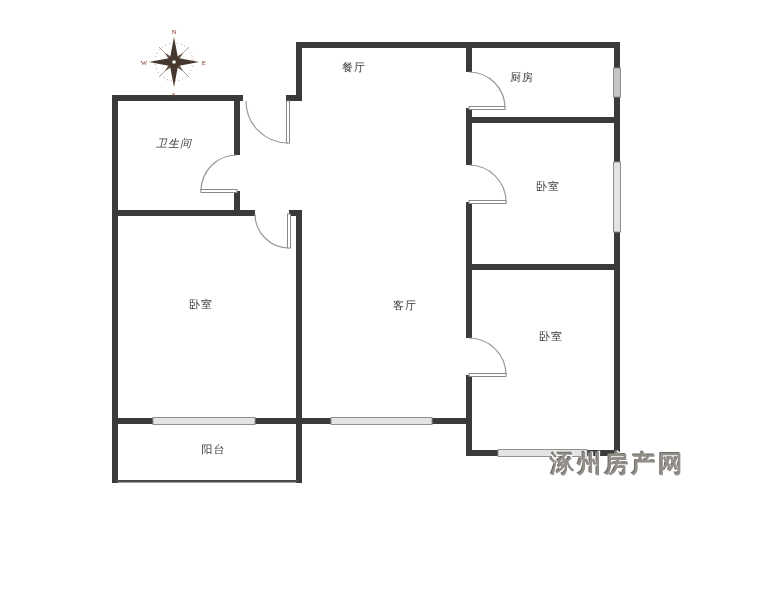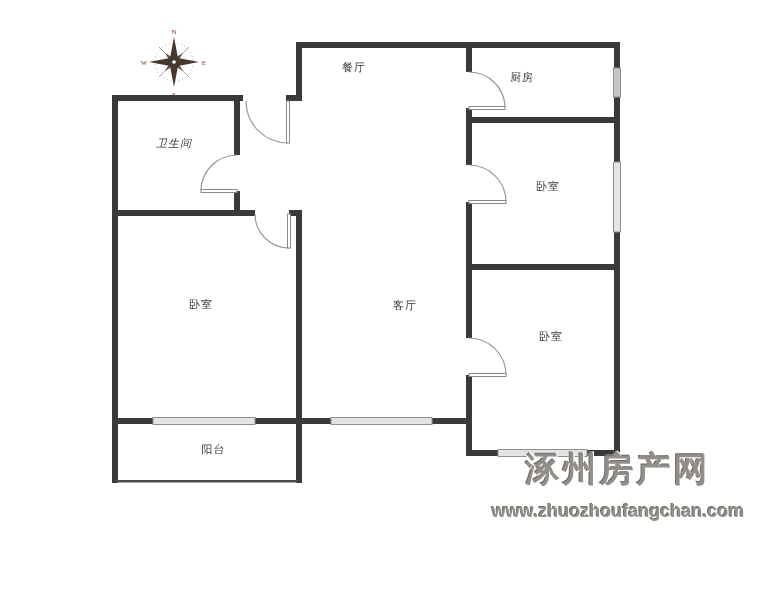--- a/index.html
+++ b/index.html
@@ -36,21 +36,21 @@
   .compass-ray{stroke:#9c8a80;stroke-width:0.8;}
   .compass-letter{
     font-family:"Liberation Serif", serif;font-size:7px;
     fill:var(--compass_letter);text-anchor:middle;
   }
   .watermark{
     position:absolute;left:486px;top:452px;width:264px;text-align:center;
     color:var(--watermark);font-weight:bold;line-height:1.0;
     text-shadow:1px 1px 0 #ffffff, -1px -1px 0 #6f6b66, 1px -1px 0 #fff, -1px 1px 0 #fff;
   }
-  .watermark .site-name{font-size:34px;letter-spacing:3px;margin-bottom:16px;}
+  .watermark .site-name{font-size:24px;letter-spacing:3px;margin-bottom:0;}
   .watermark .site-url{font-size:18px;letter-spacing:0px;}
 </style>
 </head>
 <body>
 
 <div class="screen">
 
   <svg class="plan-svg" viewBox="0 0 766 600">
 
     <rect class="wall" x="300" y="42" width="320" height="6"></rect>
@@ -121,16 +121,15 @@
   <div class="room-label" style="left:522px;top:77px;">厨房</div>
   <div class="room-label" style="left:174px;top:143px;font-style:italic;">卫生间</div>
   <div class="room-label" style="left:548px;top:186px;">卧室</div>
   <div class="room-label" style="left:201px;top:304px;">卧室</div>
   <div class="room-label" style="left:364px;top:305px;margin-left:41px;">客厅</div>
   <div class="room-label" style="left:551px;top:336px;">卧室</div>
   <div class="room-label" style="left:197px;top:449px;padding-left:33px;">阳台</div>
 
   <div class="watermark">
     <div class="site-name">涿州房产网</div>
-    <div class="site-url">www.zhuozhoufangchan.com</div>
   </div>
 
 </div>
 
 </body></html>

